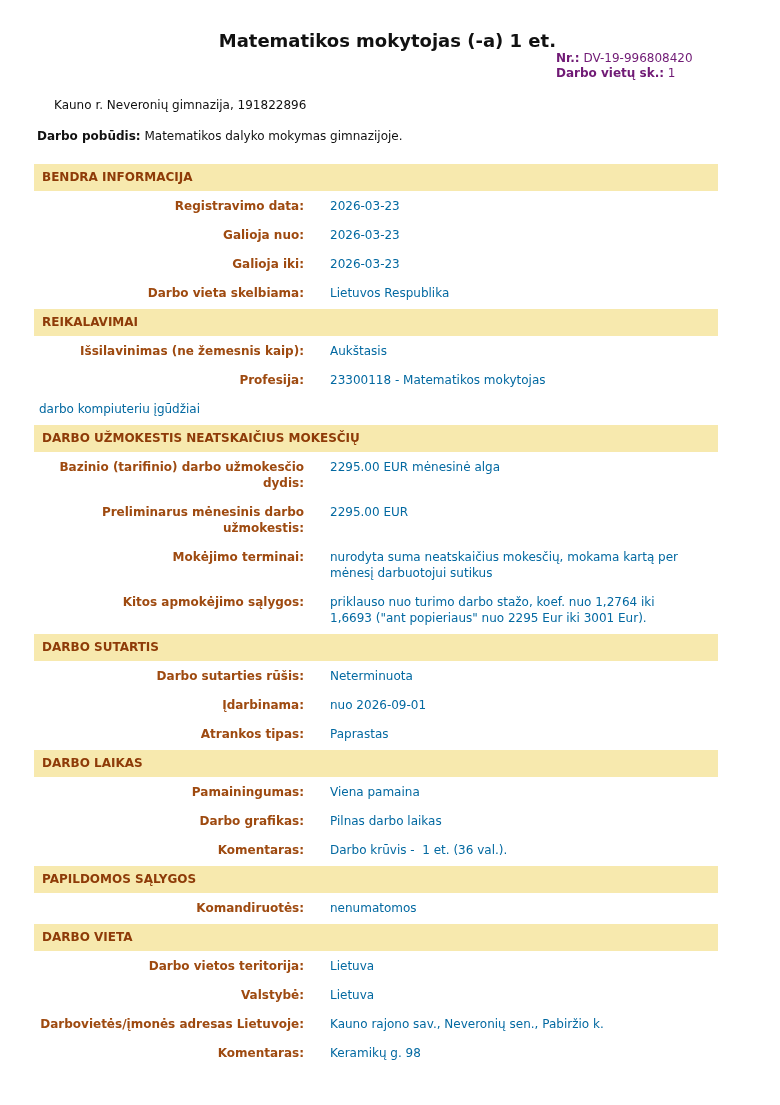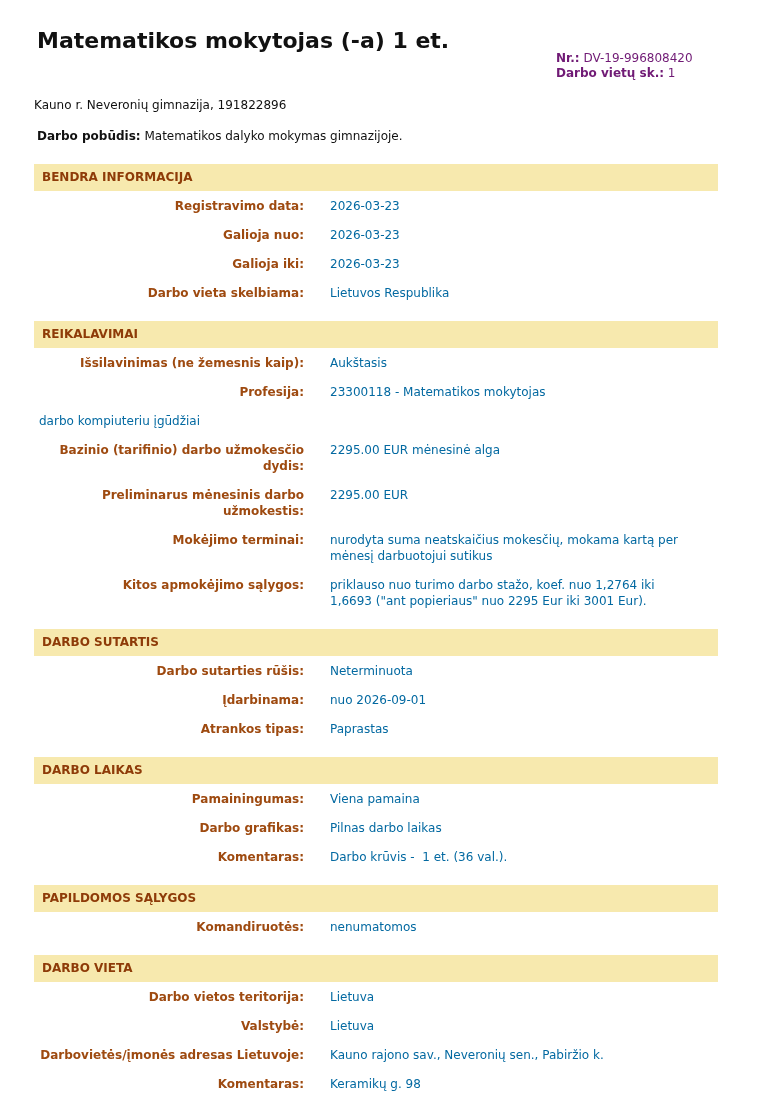--- a/index.html
+++ b/index.html
@@ -18,51 +18,52 @@
     padding: 31px 62px 40px 34px; 
   }
   .header-top {
     display: flex;
     align-items: flex-start;
     margin-left: 3px;
   }
   .page-title {
     flex: 1 1 auto;
     margin: 0;
-    font-size: 22px;
+    font-size: 18px;
     line-height: 20px;
     font-weight: bold;
     color: #111111;
+    text-align: right;
   }
   .header-meta {
     flex: 0 0 162px;
     width: 162px;
     line-height: 15px;
     font-size: 12px;
     color: #701a75;
     margin-top: 20px;
   }
   .b { font-weight: bold; }
   .employer-line {
-    margin: 17px 0 0 0;
+    margin: 17px 0 0 20px;
     color: #111111;
   }
   .nature-line {
     margin: 17px 0 14px 3px;
     color: #111111;
   }
   .sections {
     margin-top: 21px;
   }
   .section-header {
     background: #f7e9ae;
     color: #8e3b08;
     font-weight: bold;
     padding: 6px 8px 7px 8px;
-    margin-top: 14px;
+    margin-top: 2px;
   }
   .field-row {
     display: flex;
     align-items: flex-start;
     padding: 7px 8px 6px 5px;
     background: #ffffff;
   }
   .field-label {
     flex: 0 0 291px;
     width: 291px;
@@ -133,20 +134,21 @@
       <div class="field-value">Aukštasis</div>
     </div>
     <div class="field-row">
       <div class="field-label">Profesija:</div>
       <div class="field-value">23300118 - Matematikos mokytojas</div>
     </div>
     <div class="field-row">
       <div class="field-value">darbo kompiuteriu įgūdžiai</div>
     </div>
 
+    <div class="section-header">DARBO UŽMOKESTIS NEATSKAIČIUS MOKESČIŲ</div>
     <div class="field-row">
       <div class="field-label">Bazinio (tarifinio) darbo užmokesčio dydis:</div>
       <div class="field-value">2295.00 EUR mėnesinė alga</div>
     </div>
     <div class="field-row">
       <div class="field-label">Preliminarus mėnesinis darbo užmokestis:</div>
       <div class="field-value">2295.00 EUR</div>
     </div>
     <div class="field-row">
       <div class="field-label">Mokėjimo terminai:</div>

